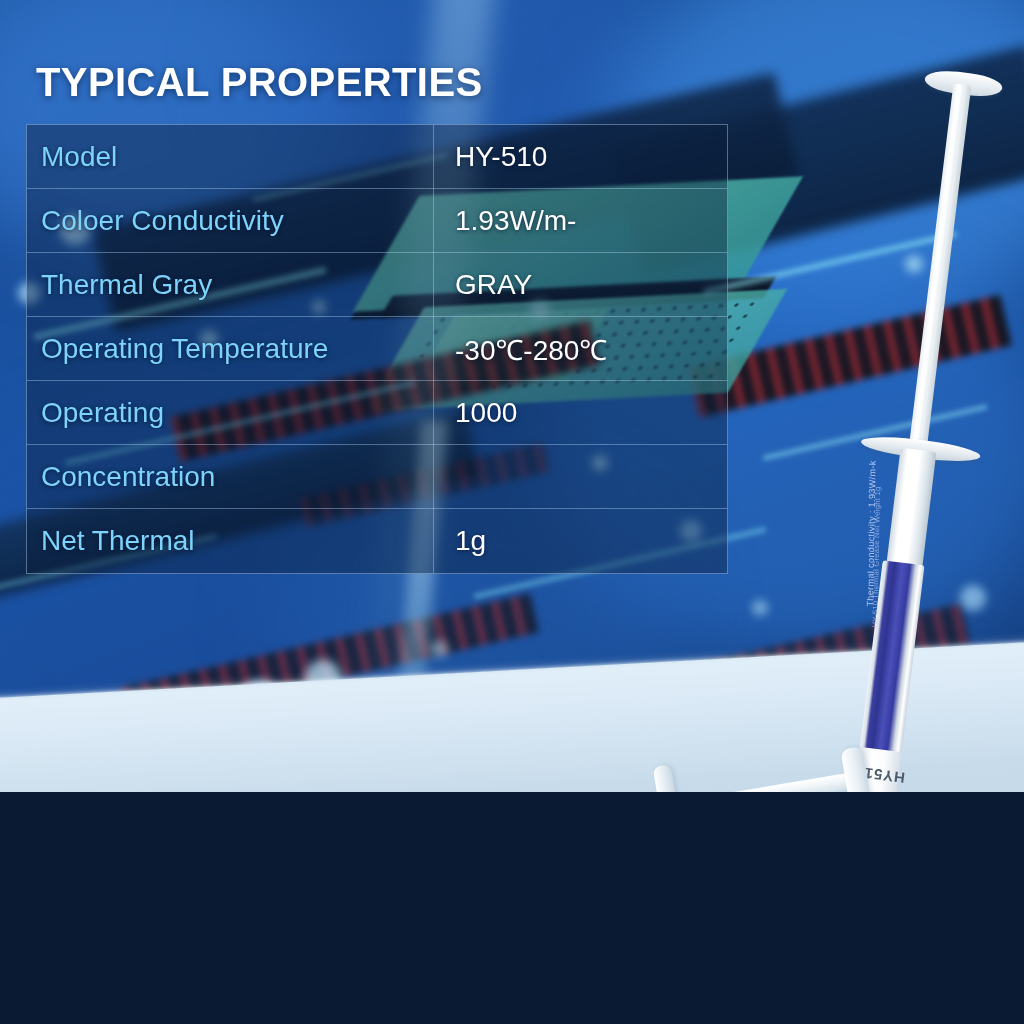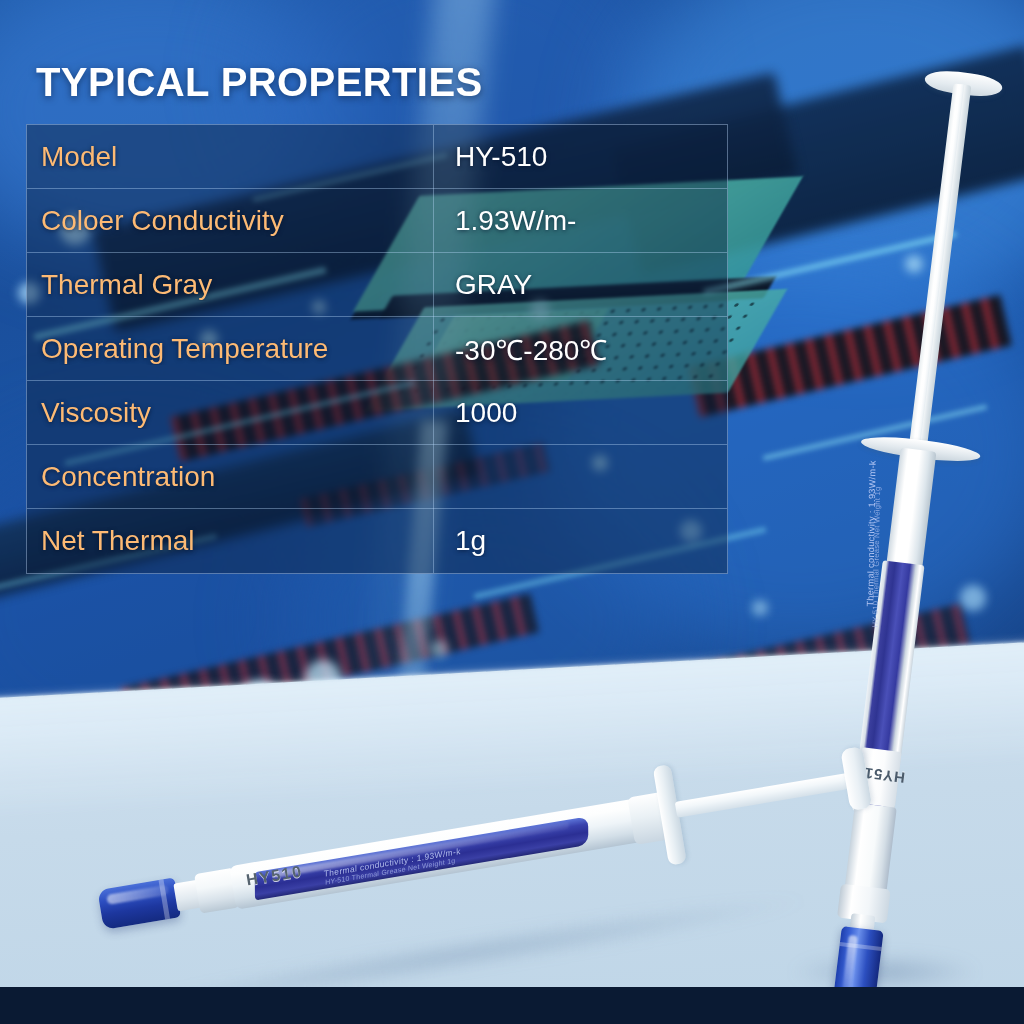--- a/index.html
+++ b/index.html
@@ -1,18 +1,18 @@
 <!DOCTYPE html>
 <html><head>
 <meta charset="utf-8">
 <style>
   html,body{margin:0;padding:0;background:#0a1a33;}
   *{box-sizing:border-box;}
   #stage{
-    position:relative;width:1024px;height:987px;overflow:hidden;
+    position:relative;width:1024px;height:792px;overflow:hidden;
     font-family:"Liberation Sans", sans-serif;
     background:#1d5fb5;
   }
 
   
   .bg-layer{position:absolute;inset:0;overflow:hidden;}
 
   .bg-base{
     position:absolute;inset:0;
     background:
@@ -144,21 +144,21 @@
     border:1px solid rgba(190,220,255,.42);
     backdrop-filter:blur(1px);
   }
   .spec-row{
     display:flex;height:64px;align-items:center;
     border-bottom:1px solid rgba(190,220,255,.38);
   }
   .spec-row:last-child{border-bottom:none;}
   .spec-key{
     width:406px;padding-left:14px;flex:none;
-    font-size:28px;color:#fdba74;font-weight:400;
+    font-size:28px;color:#7dd3fc;font-weight:400;
     text-shadow:0 1px 4px rgba(0,15,40,.7);
     white-space:nowrap;overflow:hidden;
   }
   .spec-sep{width:1px;height:64px;background:rgba(190,220,255,.38);flex:none;}
   .spec-val{
     flex:1;padding-left:21px;
     font-size:28px;color:#ffffff;font-weight:400;
     text-shadow:0 1px 4px rgba(0,15,40,.7);
     white-space:nowrap;overflow:hidden;
   }
@@ -451,21 +451,21 @@
     </div>
 
     <div class="spec-row">
       <div class="spec-key">Operating Temperature</div>
       <div class="spec-sep"></div>
       <div class="spec-val">-30℃-280℃</div>
     </div>
 
 
     <div class="spec-row">
-      <div class="spec-key">Viscosity</div>
+      <div class="spec-key">Operating</div>
       <div class="spec-sep"></div>
       <div class="spec-val">1000</div>
     </div>
 
     <div class="spec-row">
       <div class="spec-key">Concentration</div>
       <div class="spec-sep"></div>
     </div>
 
     <div class="spec-row">

